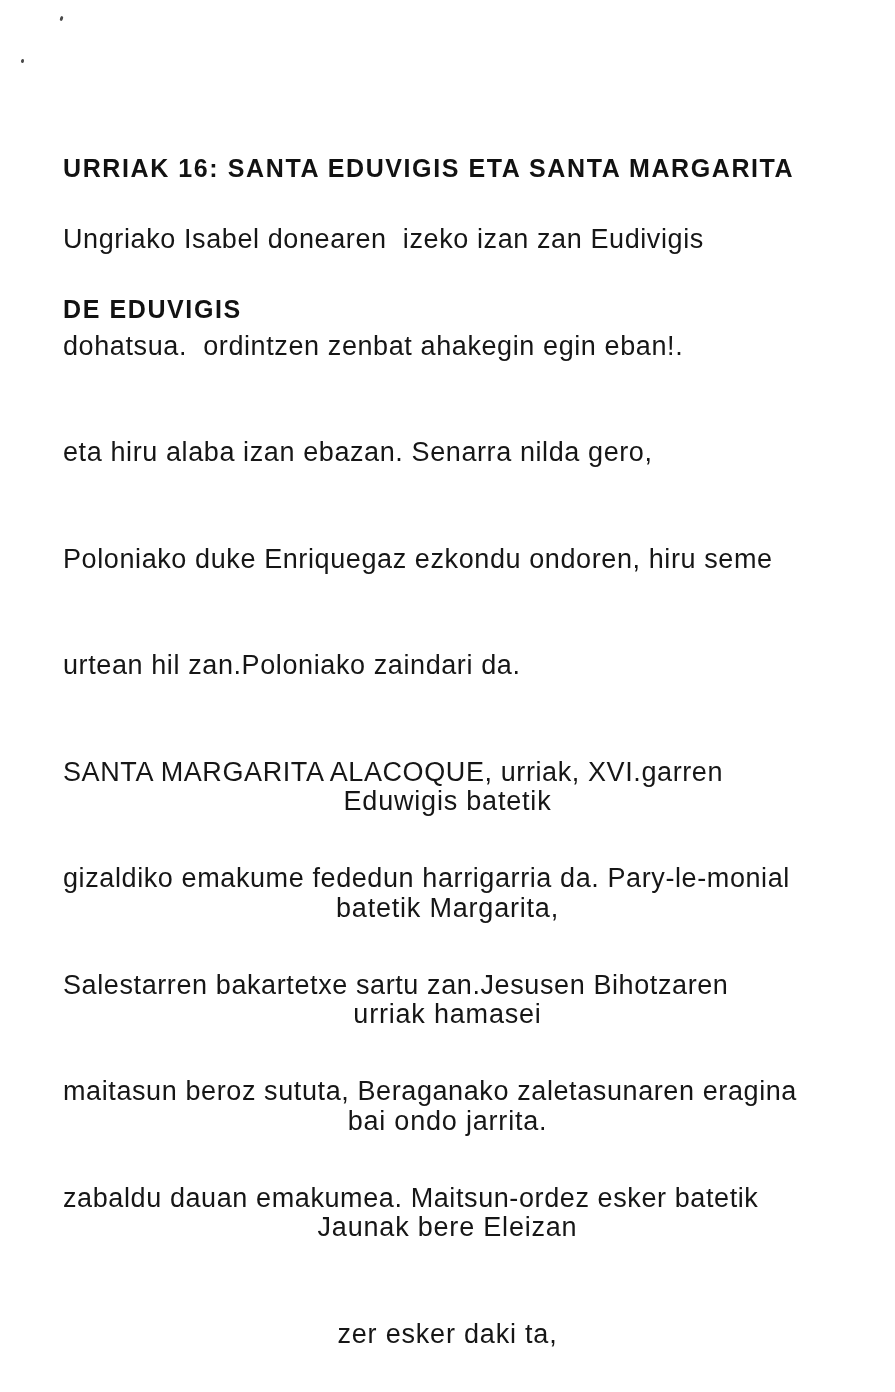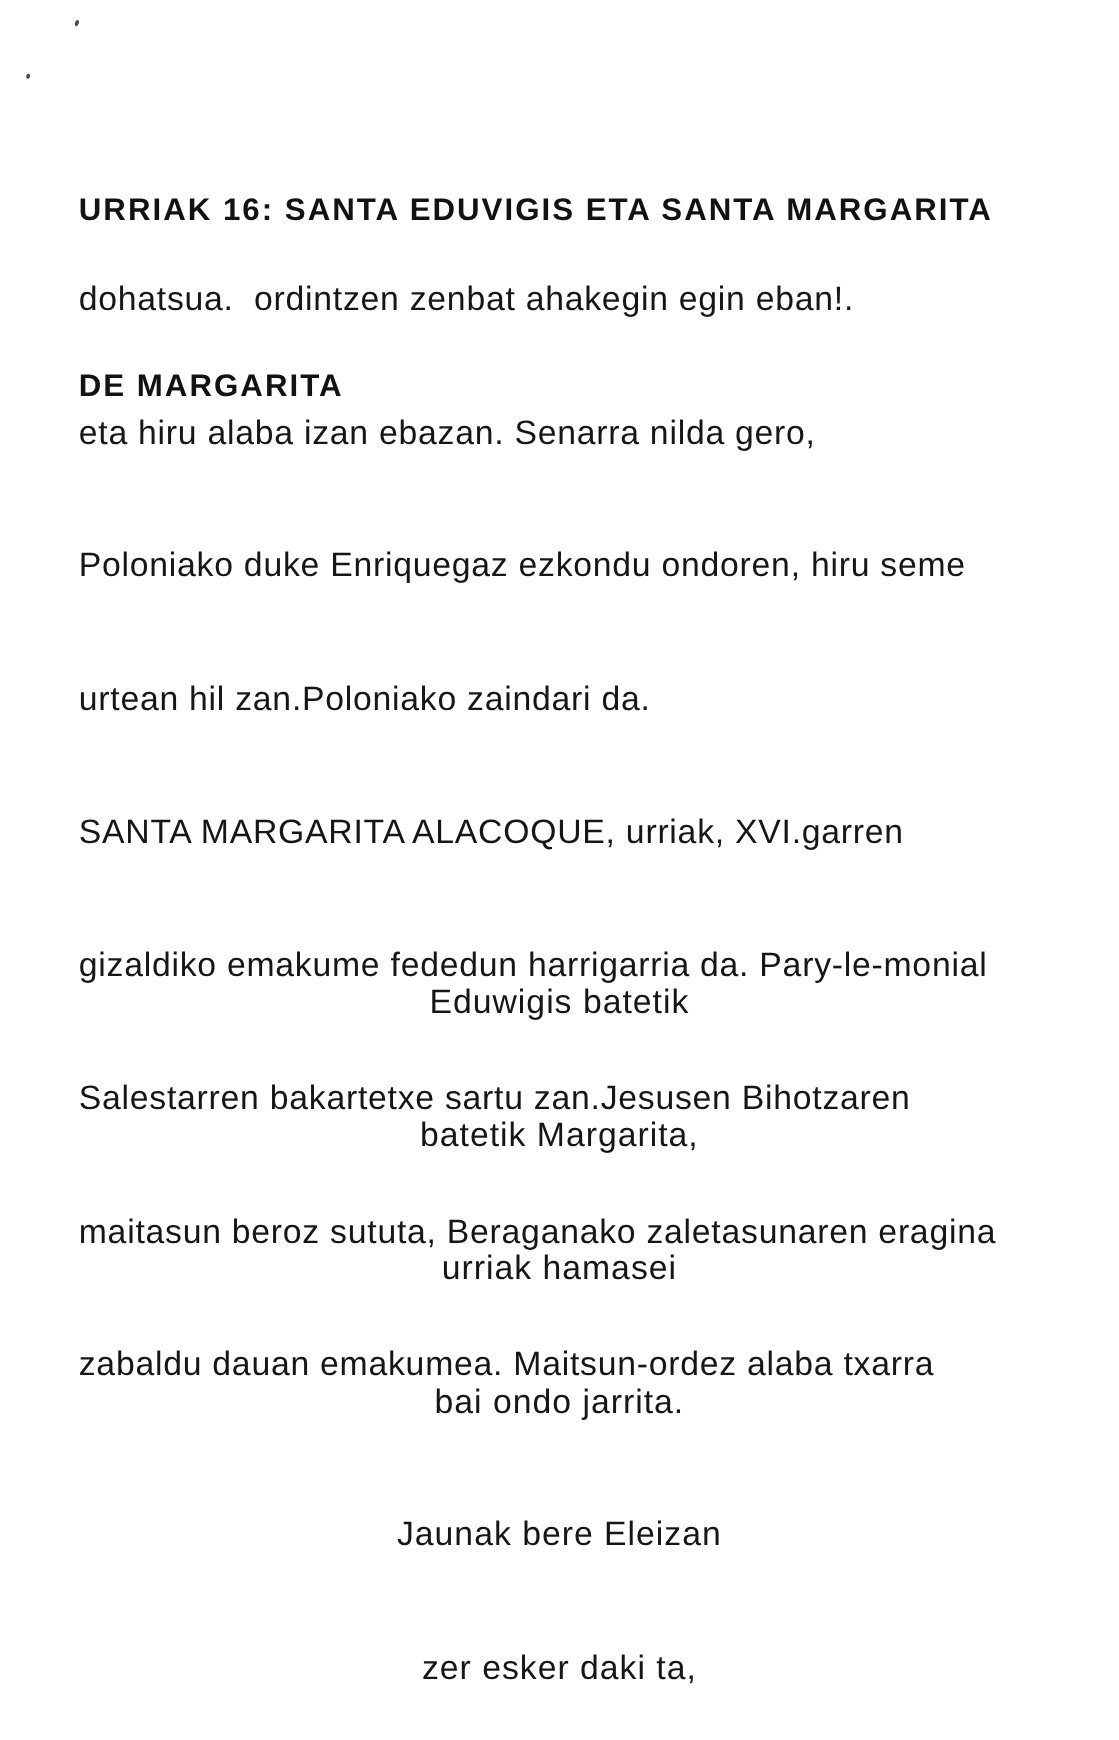--- a/index.html
+++ b/index.html
@@ -59,33 +59,34 @@
 </head>
 <body>
 
 <div class="page">
 
   <span class="speck speck-1"></span>
   <span class="speck speck-2"></span>
 
   <h1 class="doc-title">
     <span class="title-line">URRIAK 16: SANTA EDUVIGIS ETA SANTA MARGARITA</span>
-    <span class="title-line">DE MARGARITA</span>
+    <span class="title-line">DE EDUVIGIS</span>
   </h1>
 
   <div class="body-text">
+    <span class="body-line">Ungriako Isabel donearen  izeko izan zan Eudivigis</span>
     <span class="body-line">dohatsua.  ordintzen zenbat ahakegin egin eban!.</span>
     <span class="body-line">eta hiru alaba izan ebazan. Senarra nilda gero,</span>
     <span class="body-line">Poloniako duke Enriquegaz ezkondu ondoren, hiru seme</span>
     <span class="body-line">urtean hil zan.Poloniako zaindari da.</span>
     <span class="body-line">SANTA MARGARITA ALACOQUE, urriak, XVI.garren</span>
     <span class="body-line">gizaldiko emakume fededun harrigarria da. Pary-le-monial</span>
     <span class="body-line">Salestarren bakartetxe sartu zan.Jesusen Bihotzaren</span>
     <span class="body-line">maitasun beroz sututa, Beraganako zaletasunaren eragina</span>
-    <span class="body-line">zabaldu dauan emakumea. Maitsun-ordez alaba txarra</span>
+    <span class="body-line">zabaldu dauan emakumea. Maitsun-ordez esker batetik</span>
     
     
     
     
   </div>
 
   <div class="poem">
     <span class="poem-line">Eduwigis batetik</span>
     <span class="poem-line">batetik Margarita,</span>
     <span class="poem-line">urriak hamasei</span>

